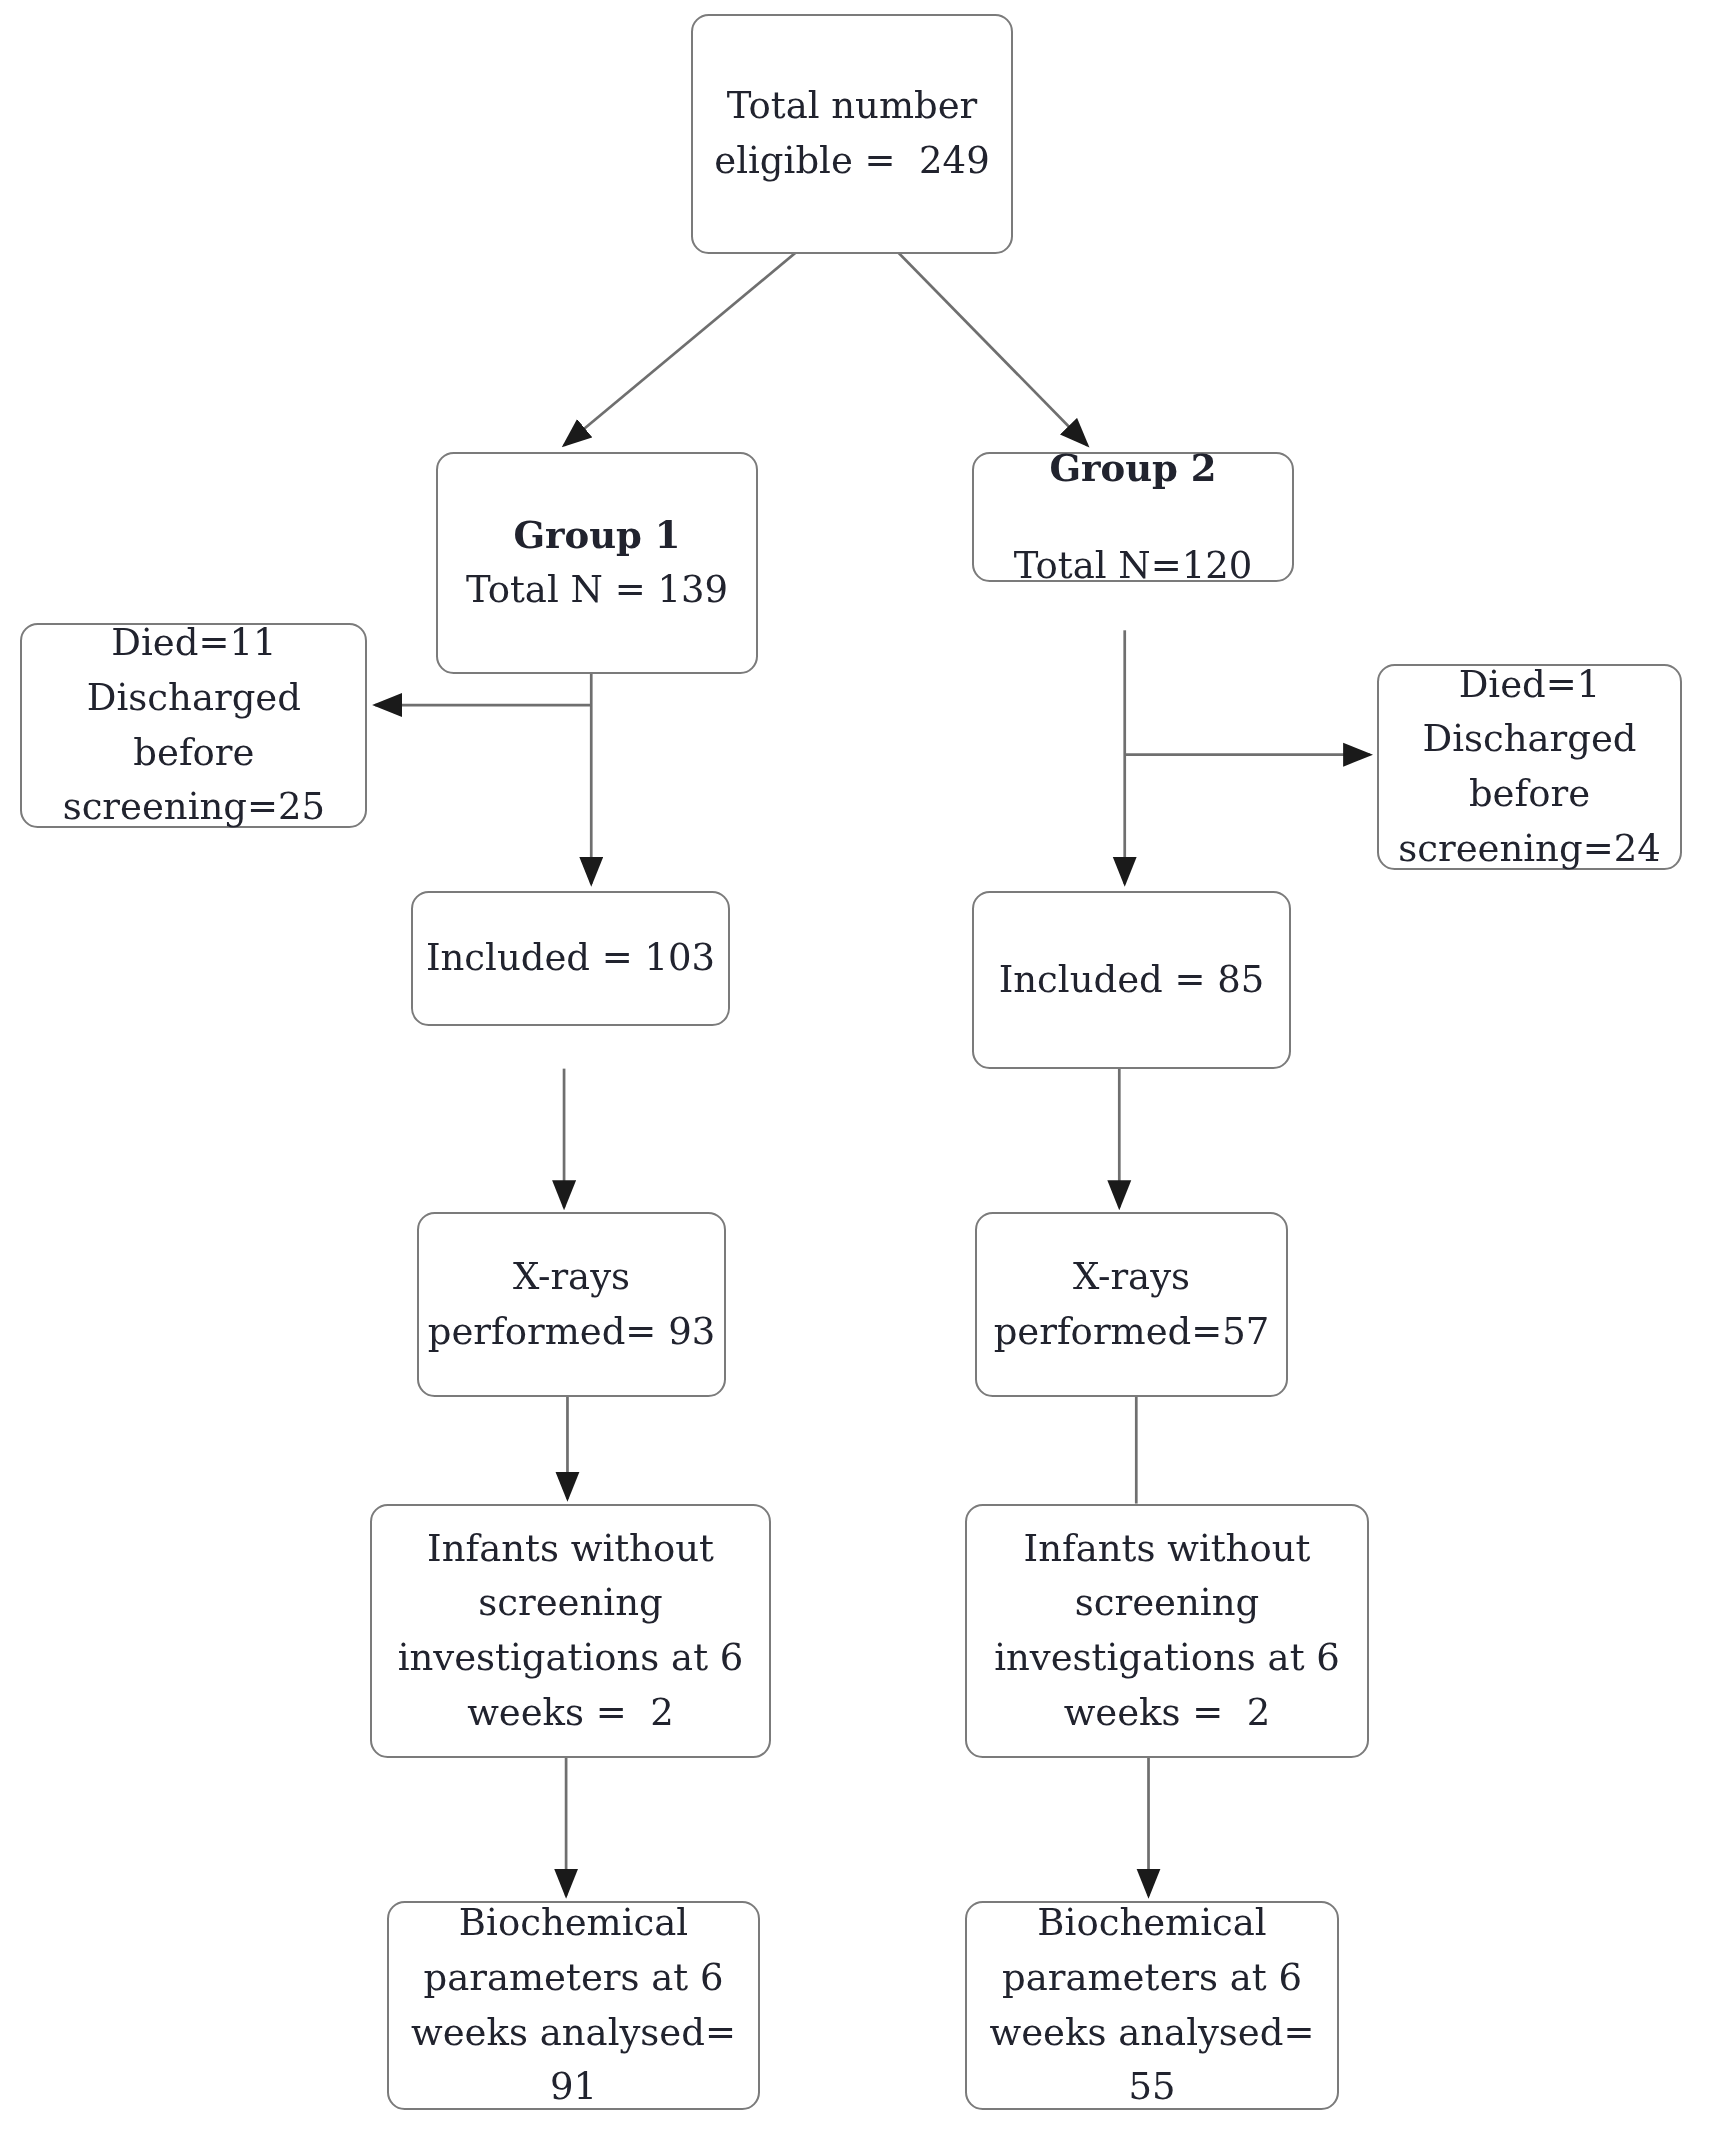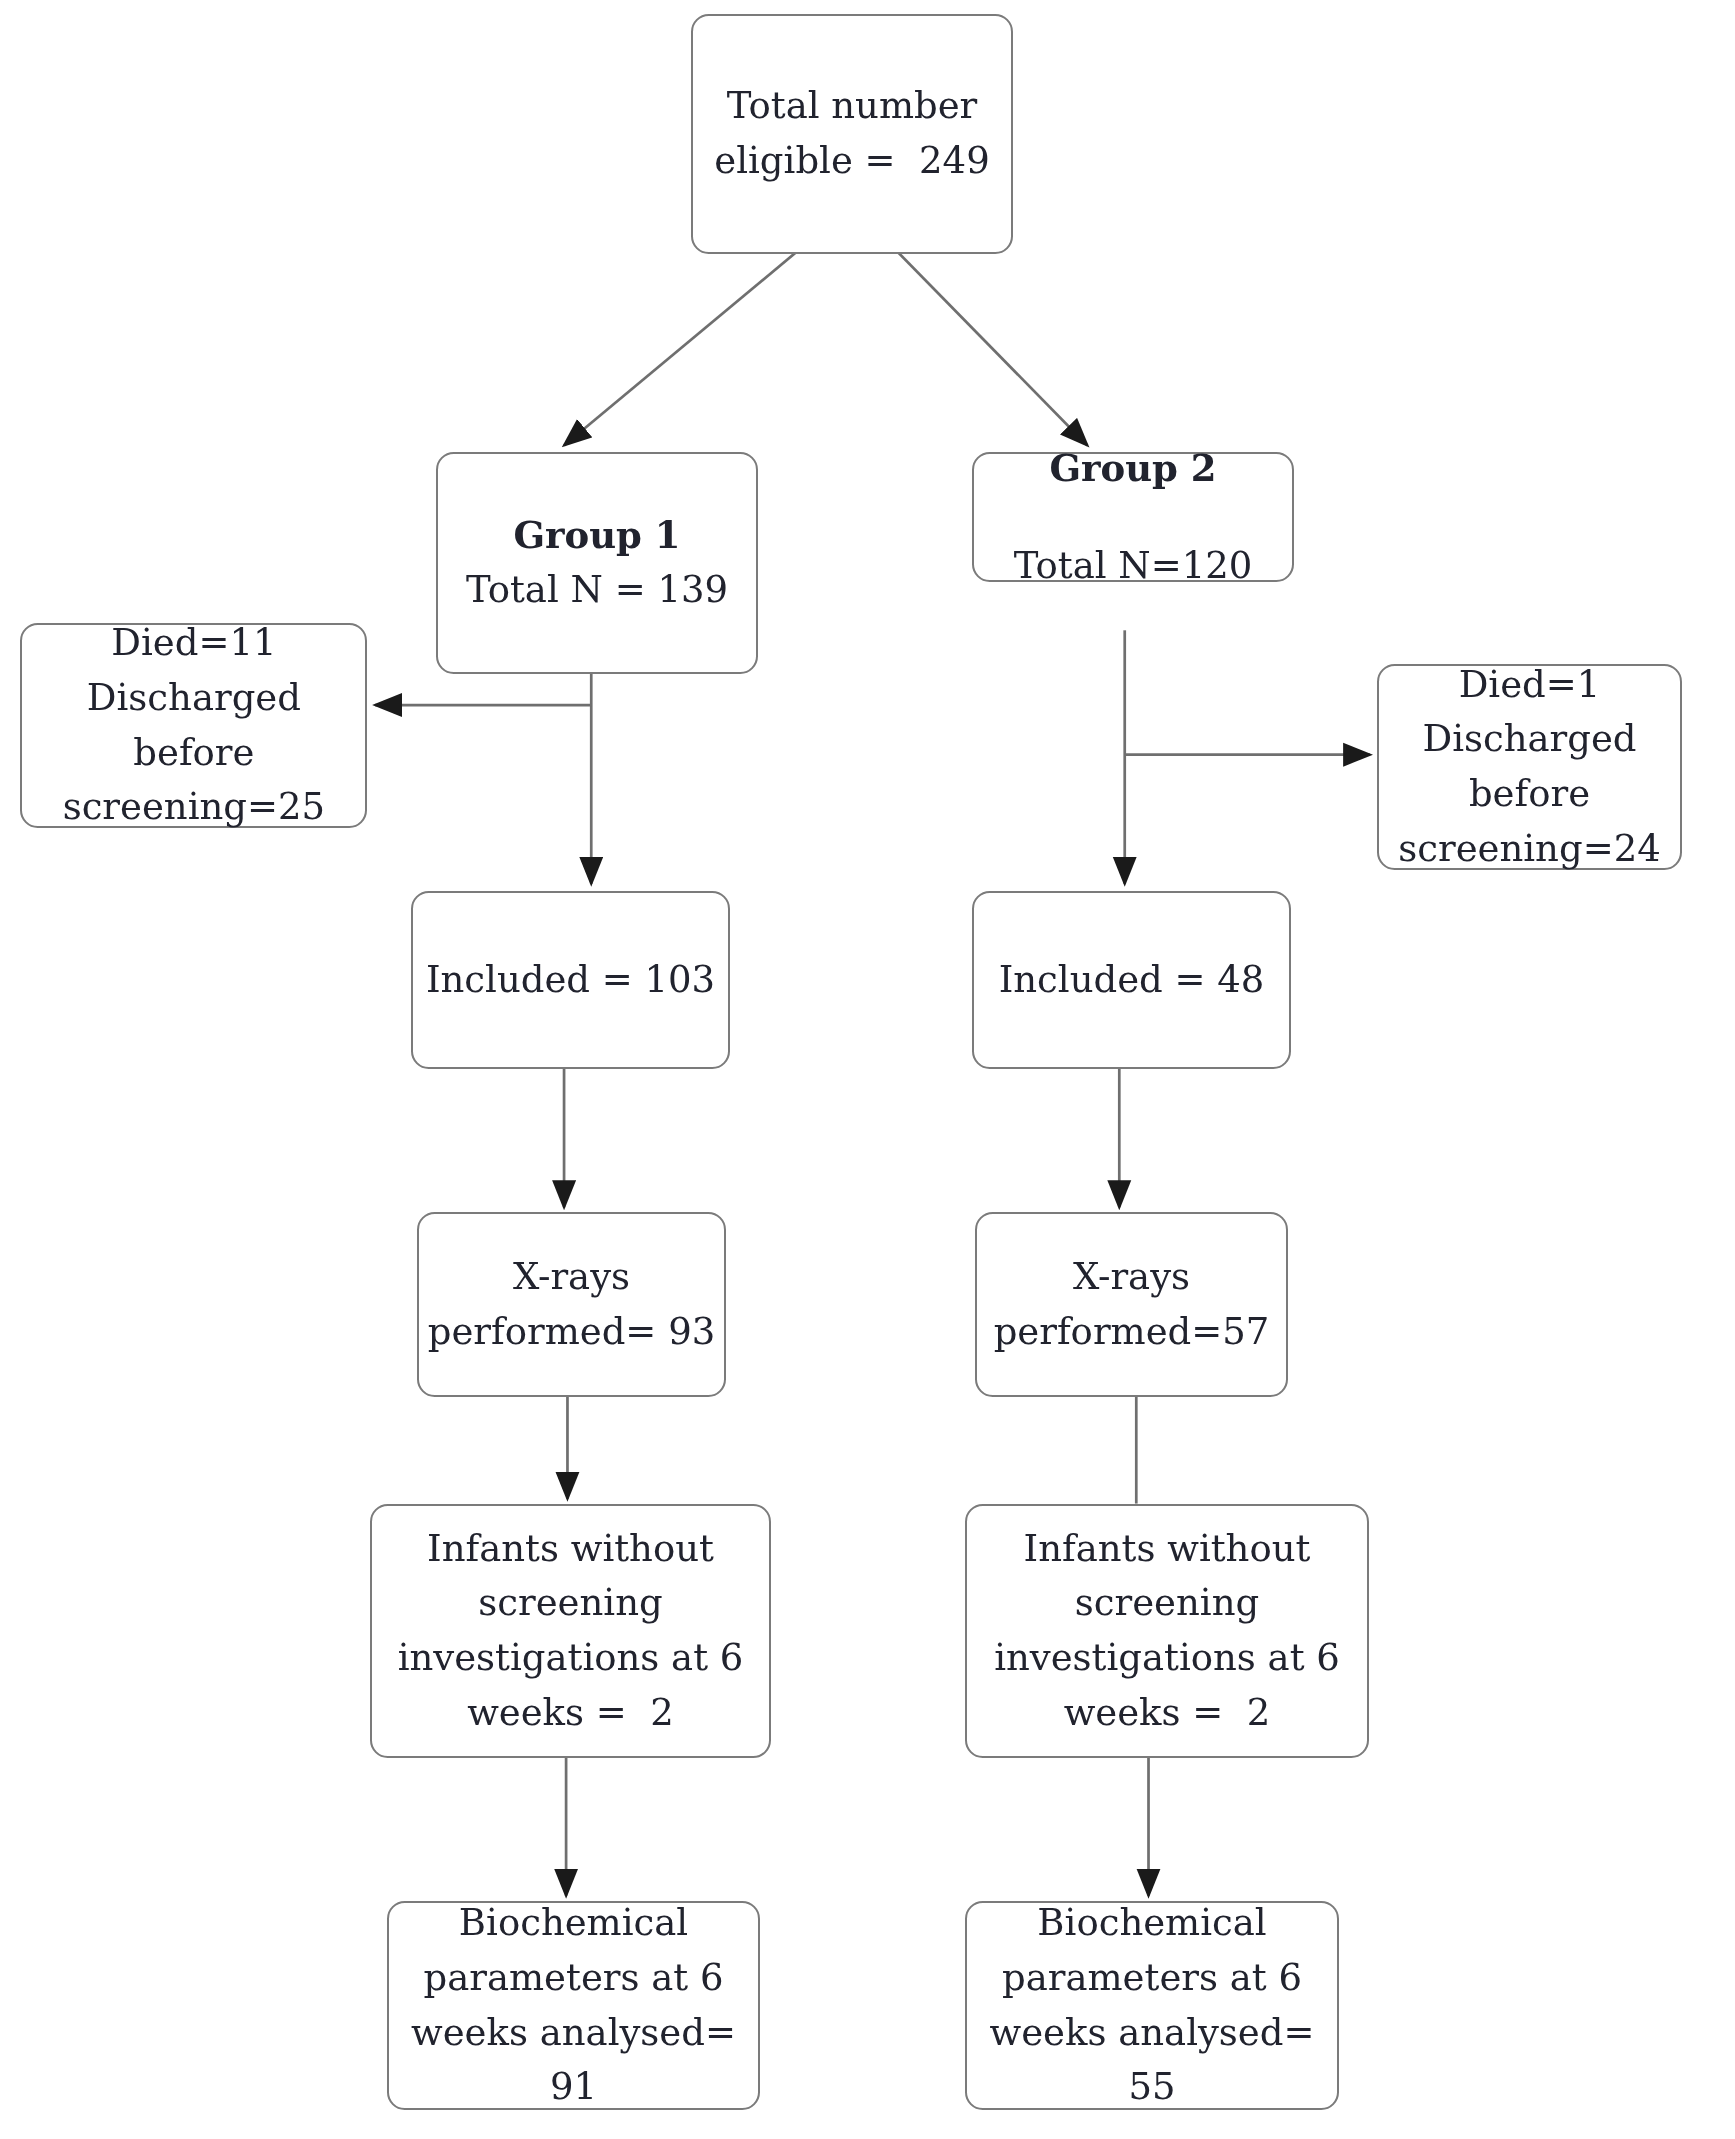--- a/index.html
+++ b/index.html
@@ -42,21 +42,21 @@
     left: 0;
     top: 0;
     pointer-events: none;
   }
   
   #n-total     { left: 691px; top:   13.6px; width: 322px; height: 240px; }
   #n-group1    { left:  436px; top:  452px; width: 322px; height: 222px; }
   #n-group2    { left: 972px; top:  452px; width: 322px; height: 130px; gap: 43px; }
   #n-excl1     { left:   20.4px; top:  623px; width: 347px; height: 205px; }
   #n-excl2     { left: 1377px; top:  664px; width: 305px; height: 206px; }
-  #n-included1 { left:  411px; top: 891px; width: 319px; height: 178px; }
+  #n-included1 { left:  411px; top: 891px; width: 319px; height: 135px; }
   #n-included2 { left: 972px; top: 891px; width: 319px; height: 178px; }
   #n-xrays1    { left:  417px; top: 1212px; width: 309px; height: 185px; }
   #n-xrays2    { left: 975px; top: 1212px; width: 313px; height: 185px; }
   #n-infants1  { left:  370px; top: 1504px; width: 401px; height: 254px; }
   #n-infants2  { left: 965px; top: 1504px; width: 404px; height: 254px; }
   #n-bio1      { left:  387px; top: 1901px; width: 373px; height: 209px; }
   #n-bio2      { left: 965px; top: 1901px; width: 374px; height: 209px; }
 </style>
 </head>
 <body>
@@ -111,21 +111,21 @@
     <div class="box-text">Died=1
 Discharged before
 screening=24</div>
   </div>
 
   <div class="node" id="n-included1">
     <div class="box-text">Included = 103</div>
   </div>
 
   <div class="node" id="n-included2">
-    <div class="box-text">Included = 48</div>
+    <div class="box-text">Included = 85</div>
   </div>
 
   <div class="node" id="n-xrays1">
     <div class="box-text">X-rays
 performed= 93</div>
   </div>
 
   <div class="node" id="n-xrays2">
     <div class="box-text">X-rays
 performed=57</div>

